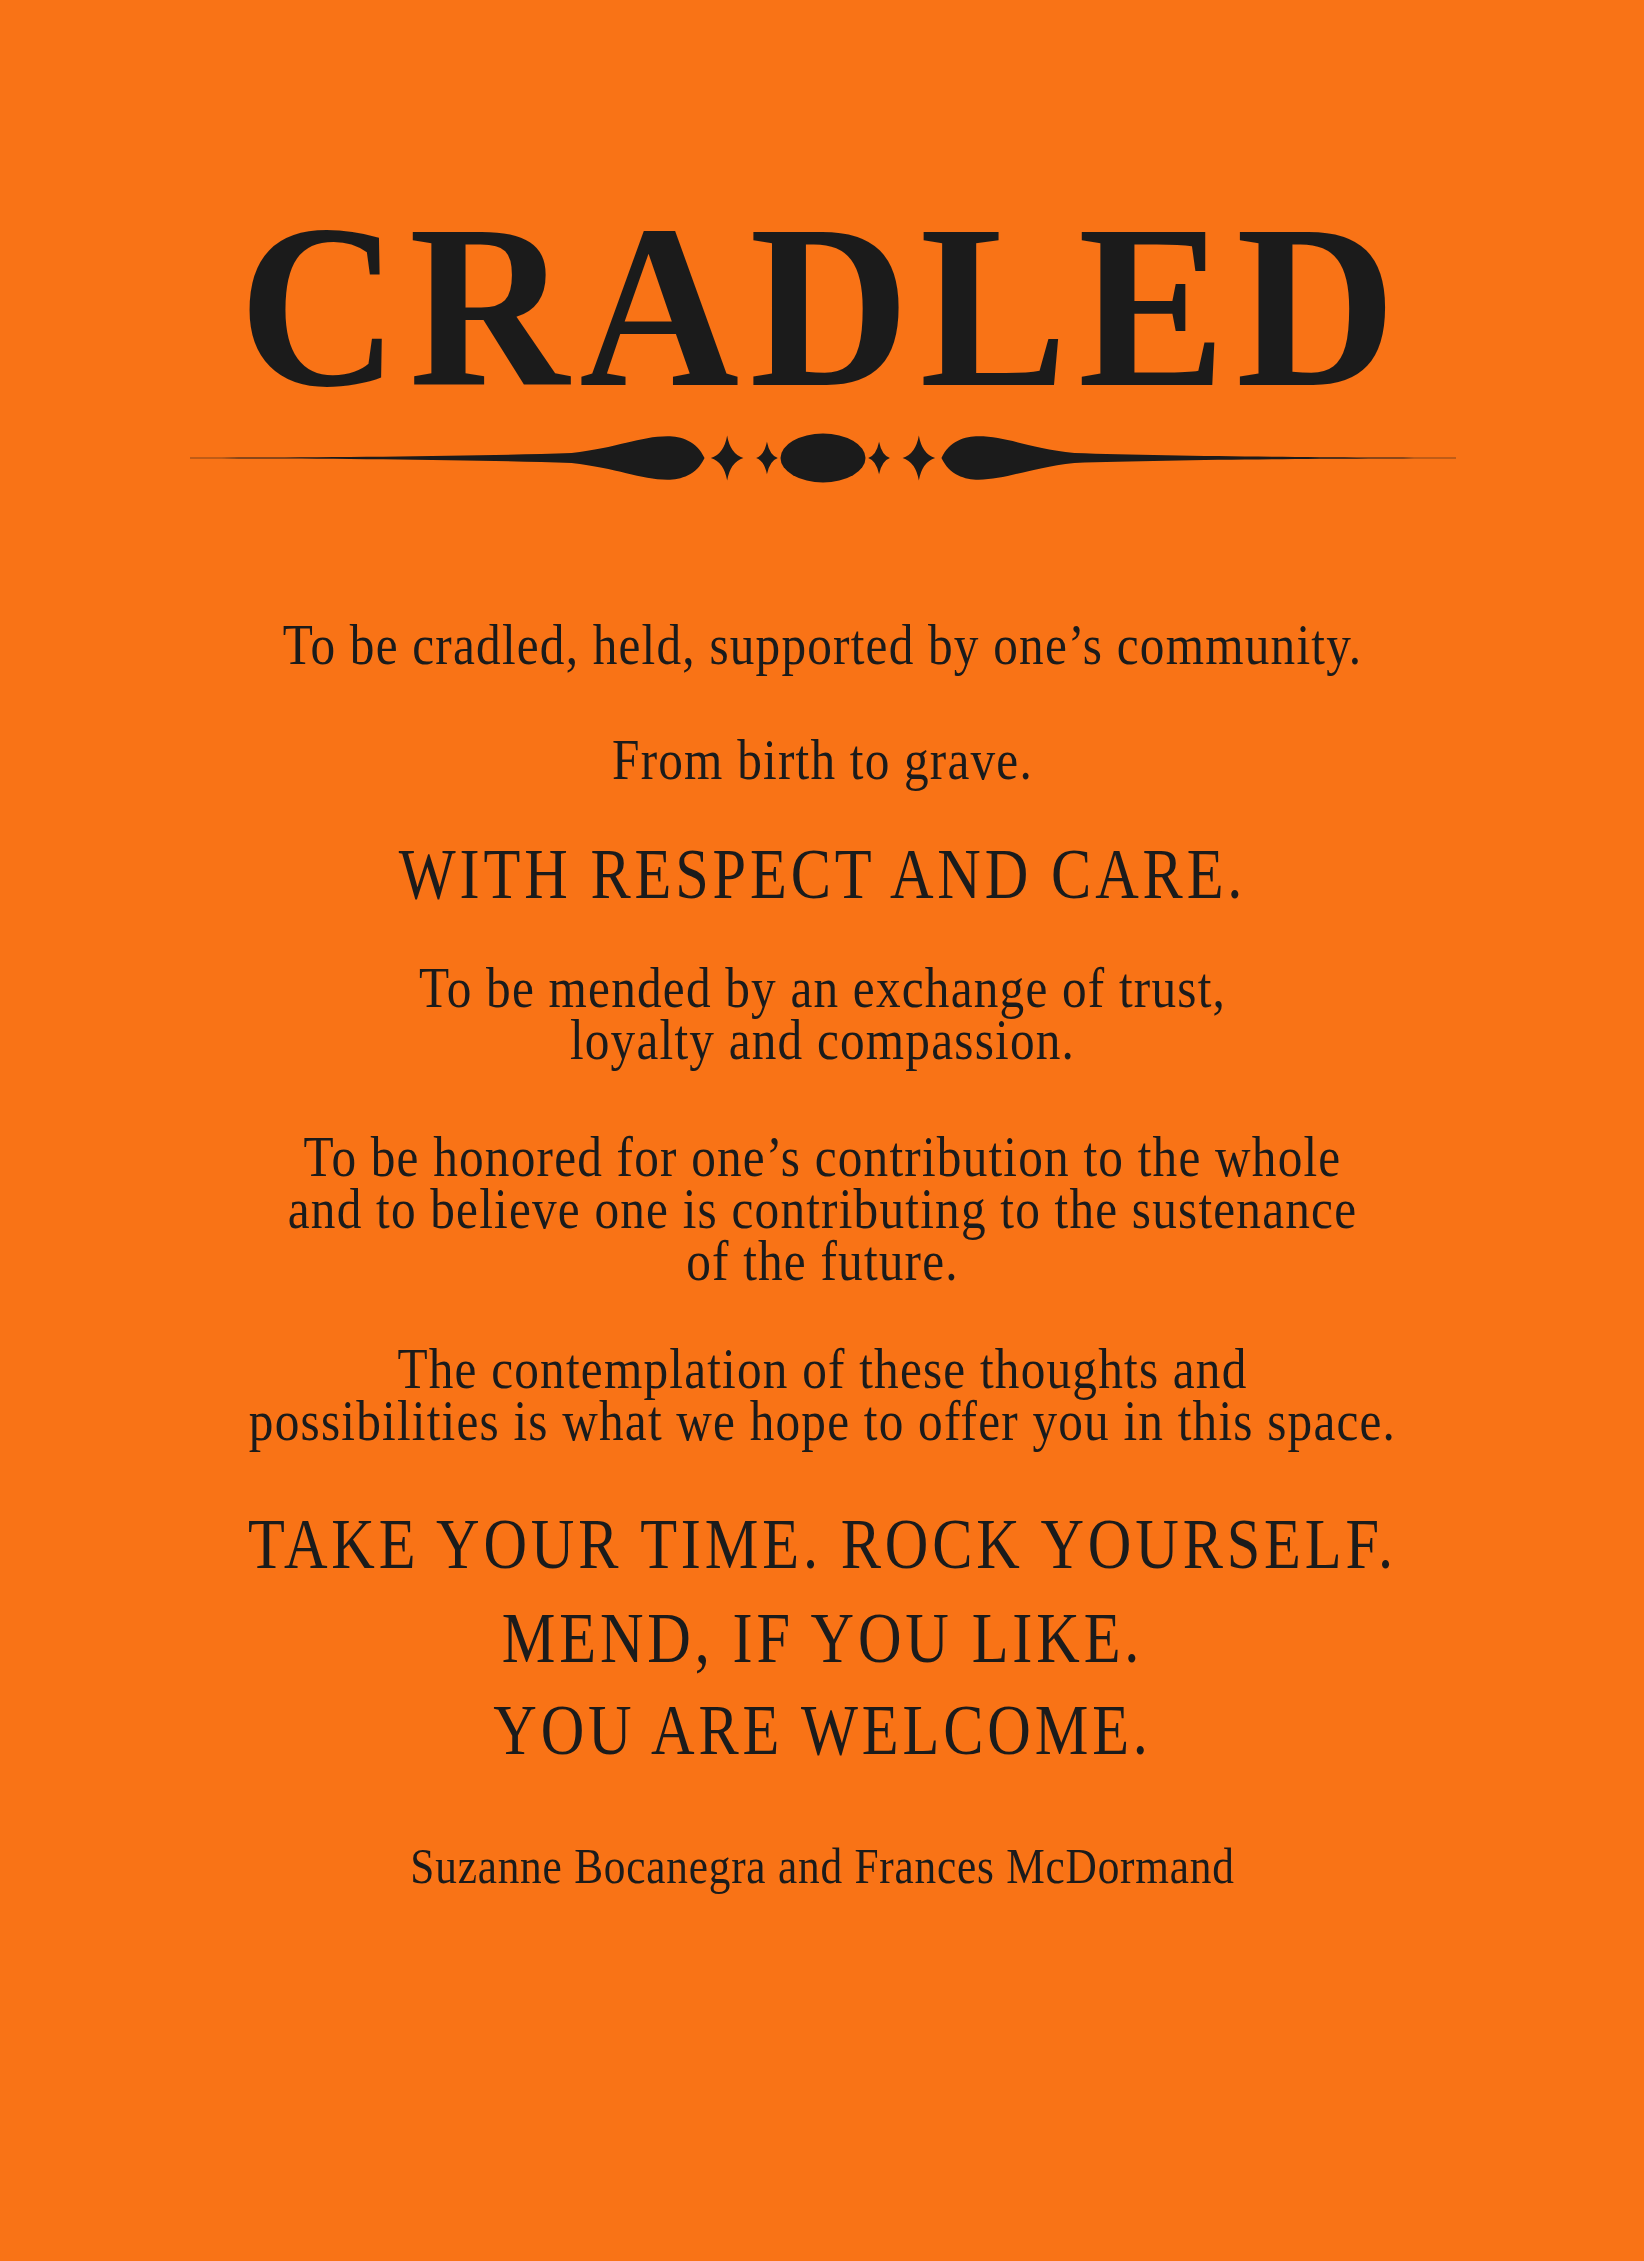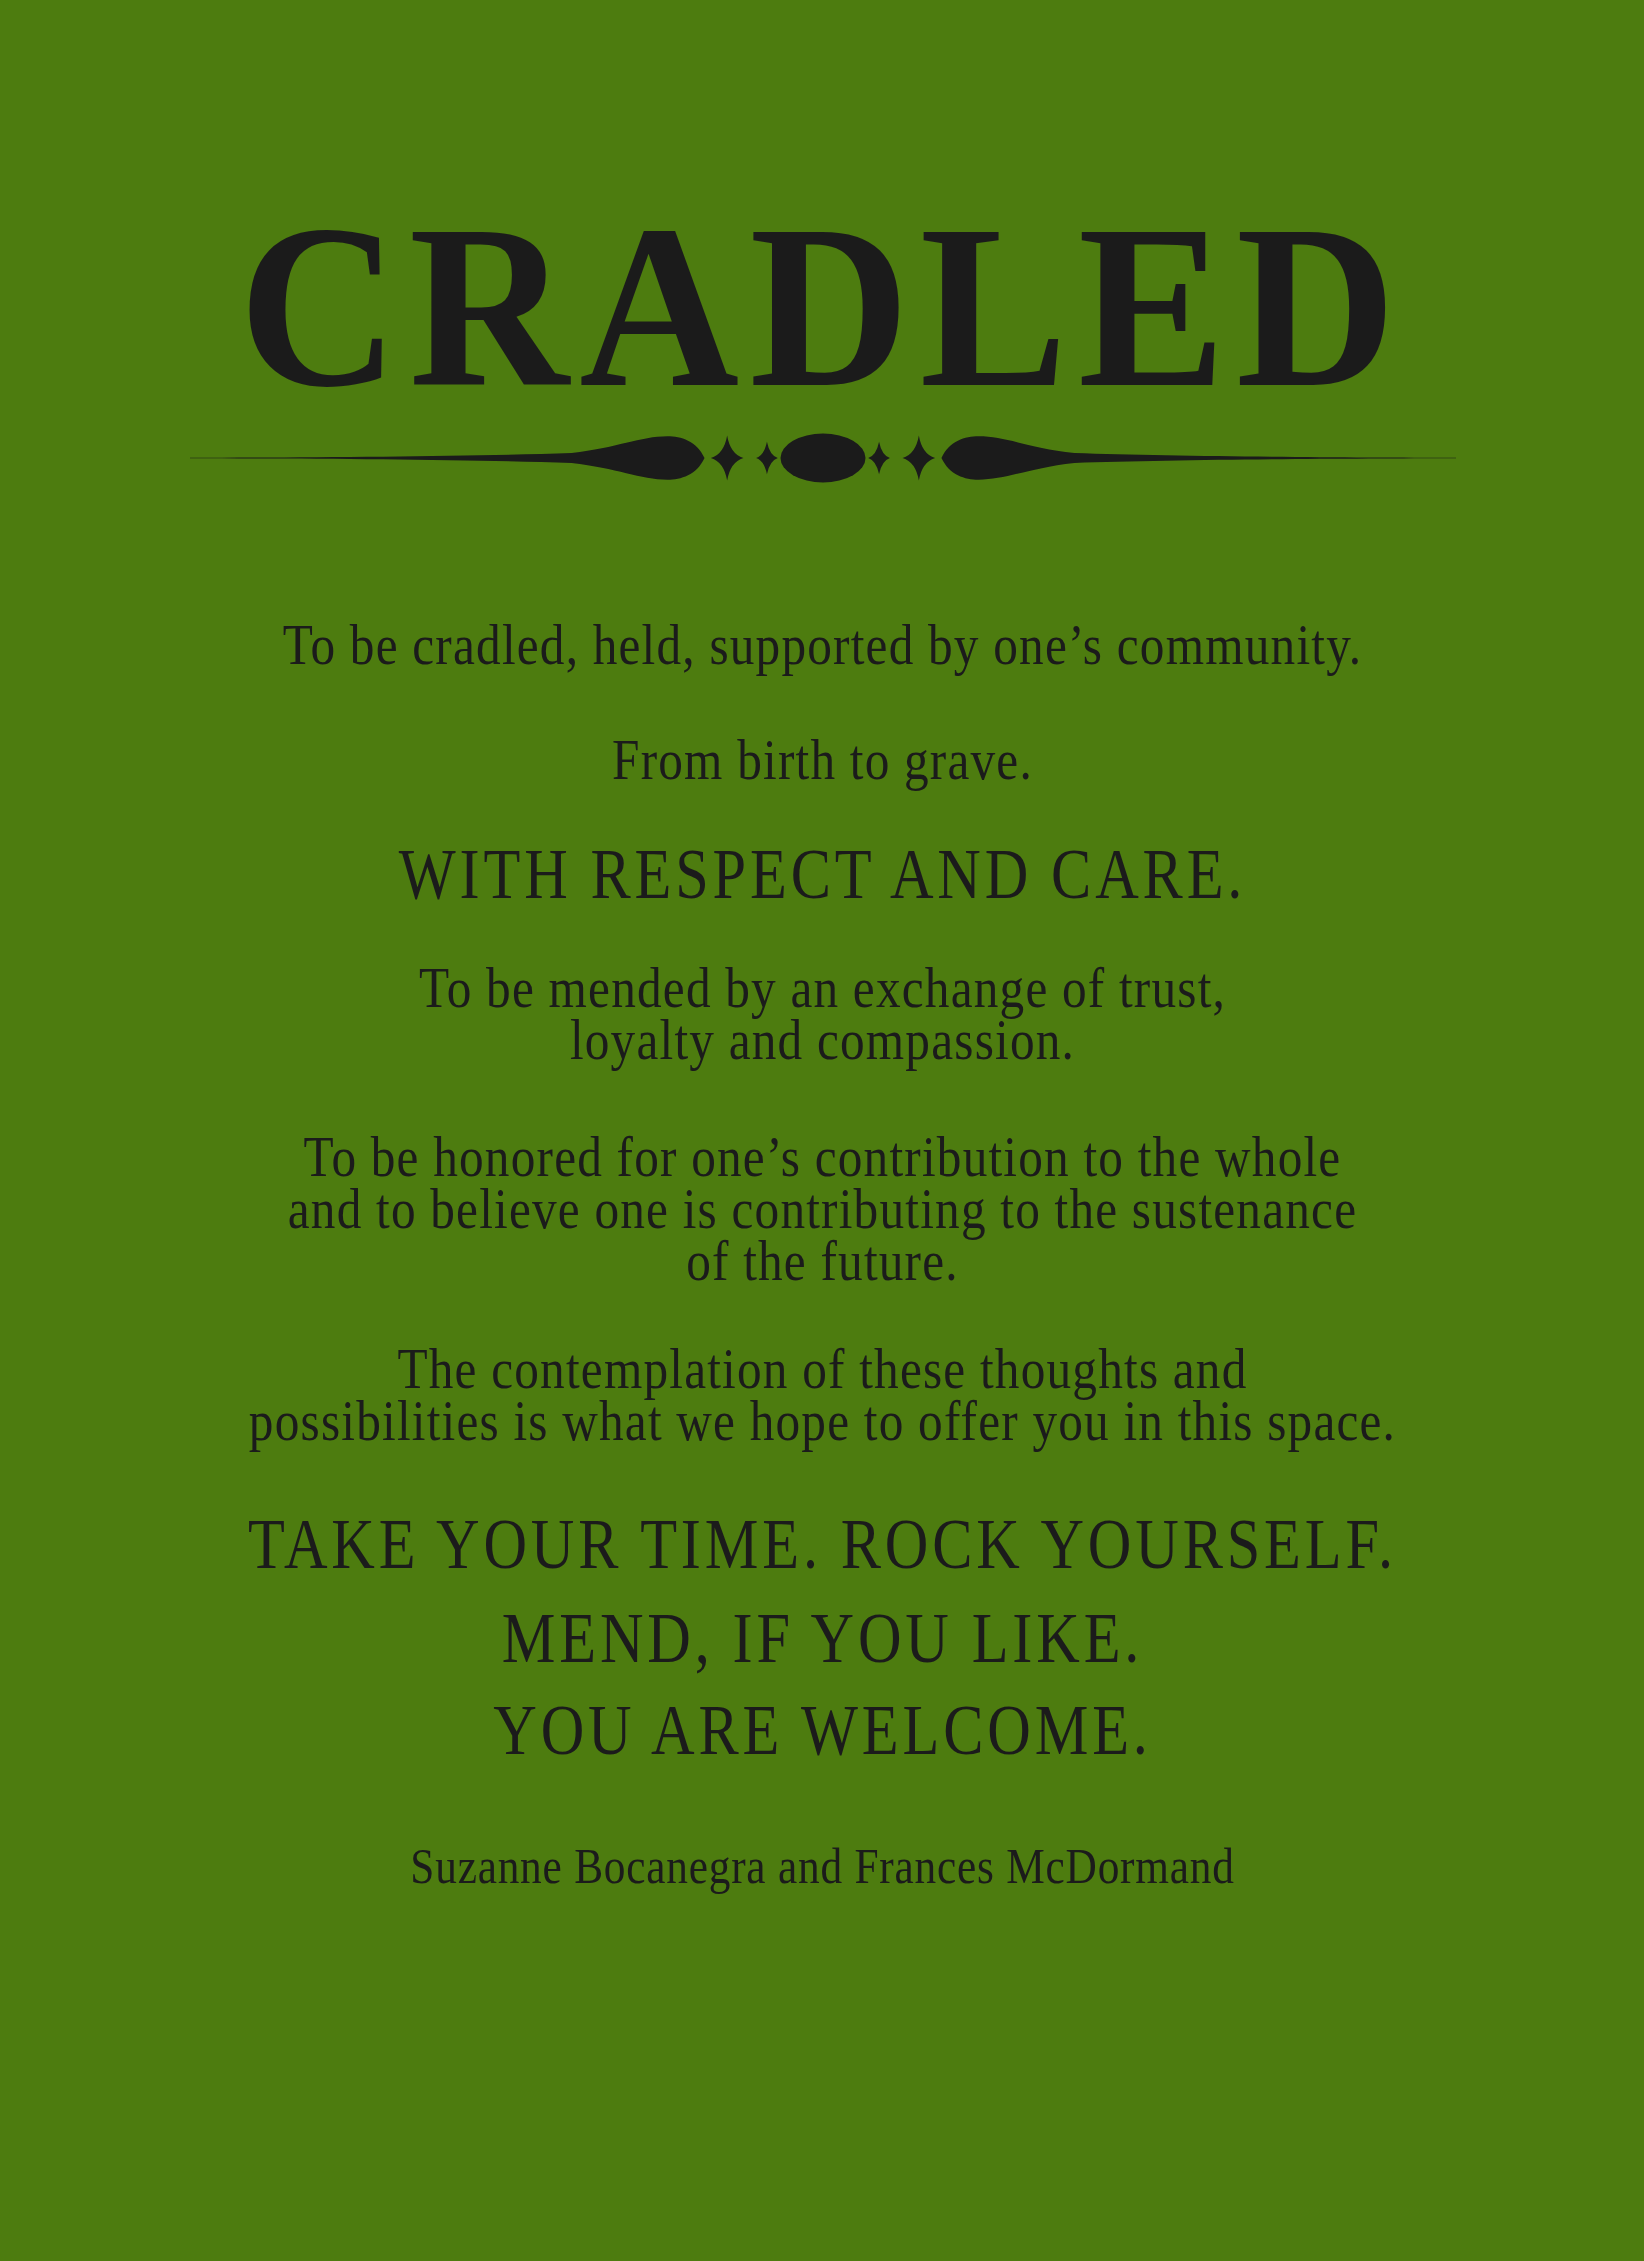--- a/index.html
+++ b/index.html
@@ -4,21 +4,21 @@
 <style>
   html, body {
     margin: 0;
     padding: 0;
     background: #ffffff;
   }
   .page {
     position: relative;
     width: 1645px;
     height: 2262px;
-    background: #4d7c0f;
+    background: #f97316;
     overflow: hidden;
     font-family: "Liberation Serif", "DejaVu Serif", serif;
     color: #1b1b1b;
   }
   .txt {
     position: absolute;
     left: 0;
     width: 100%;
     text-align: center;
     white-space: nowrap;

